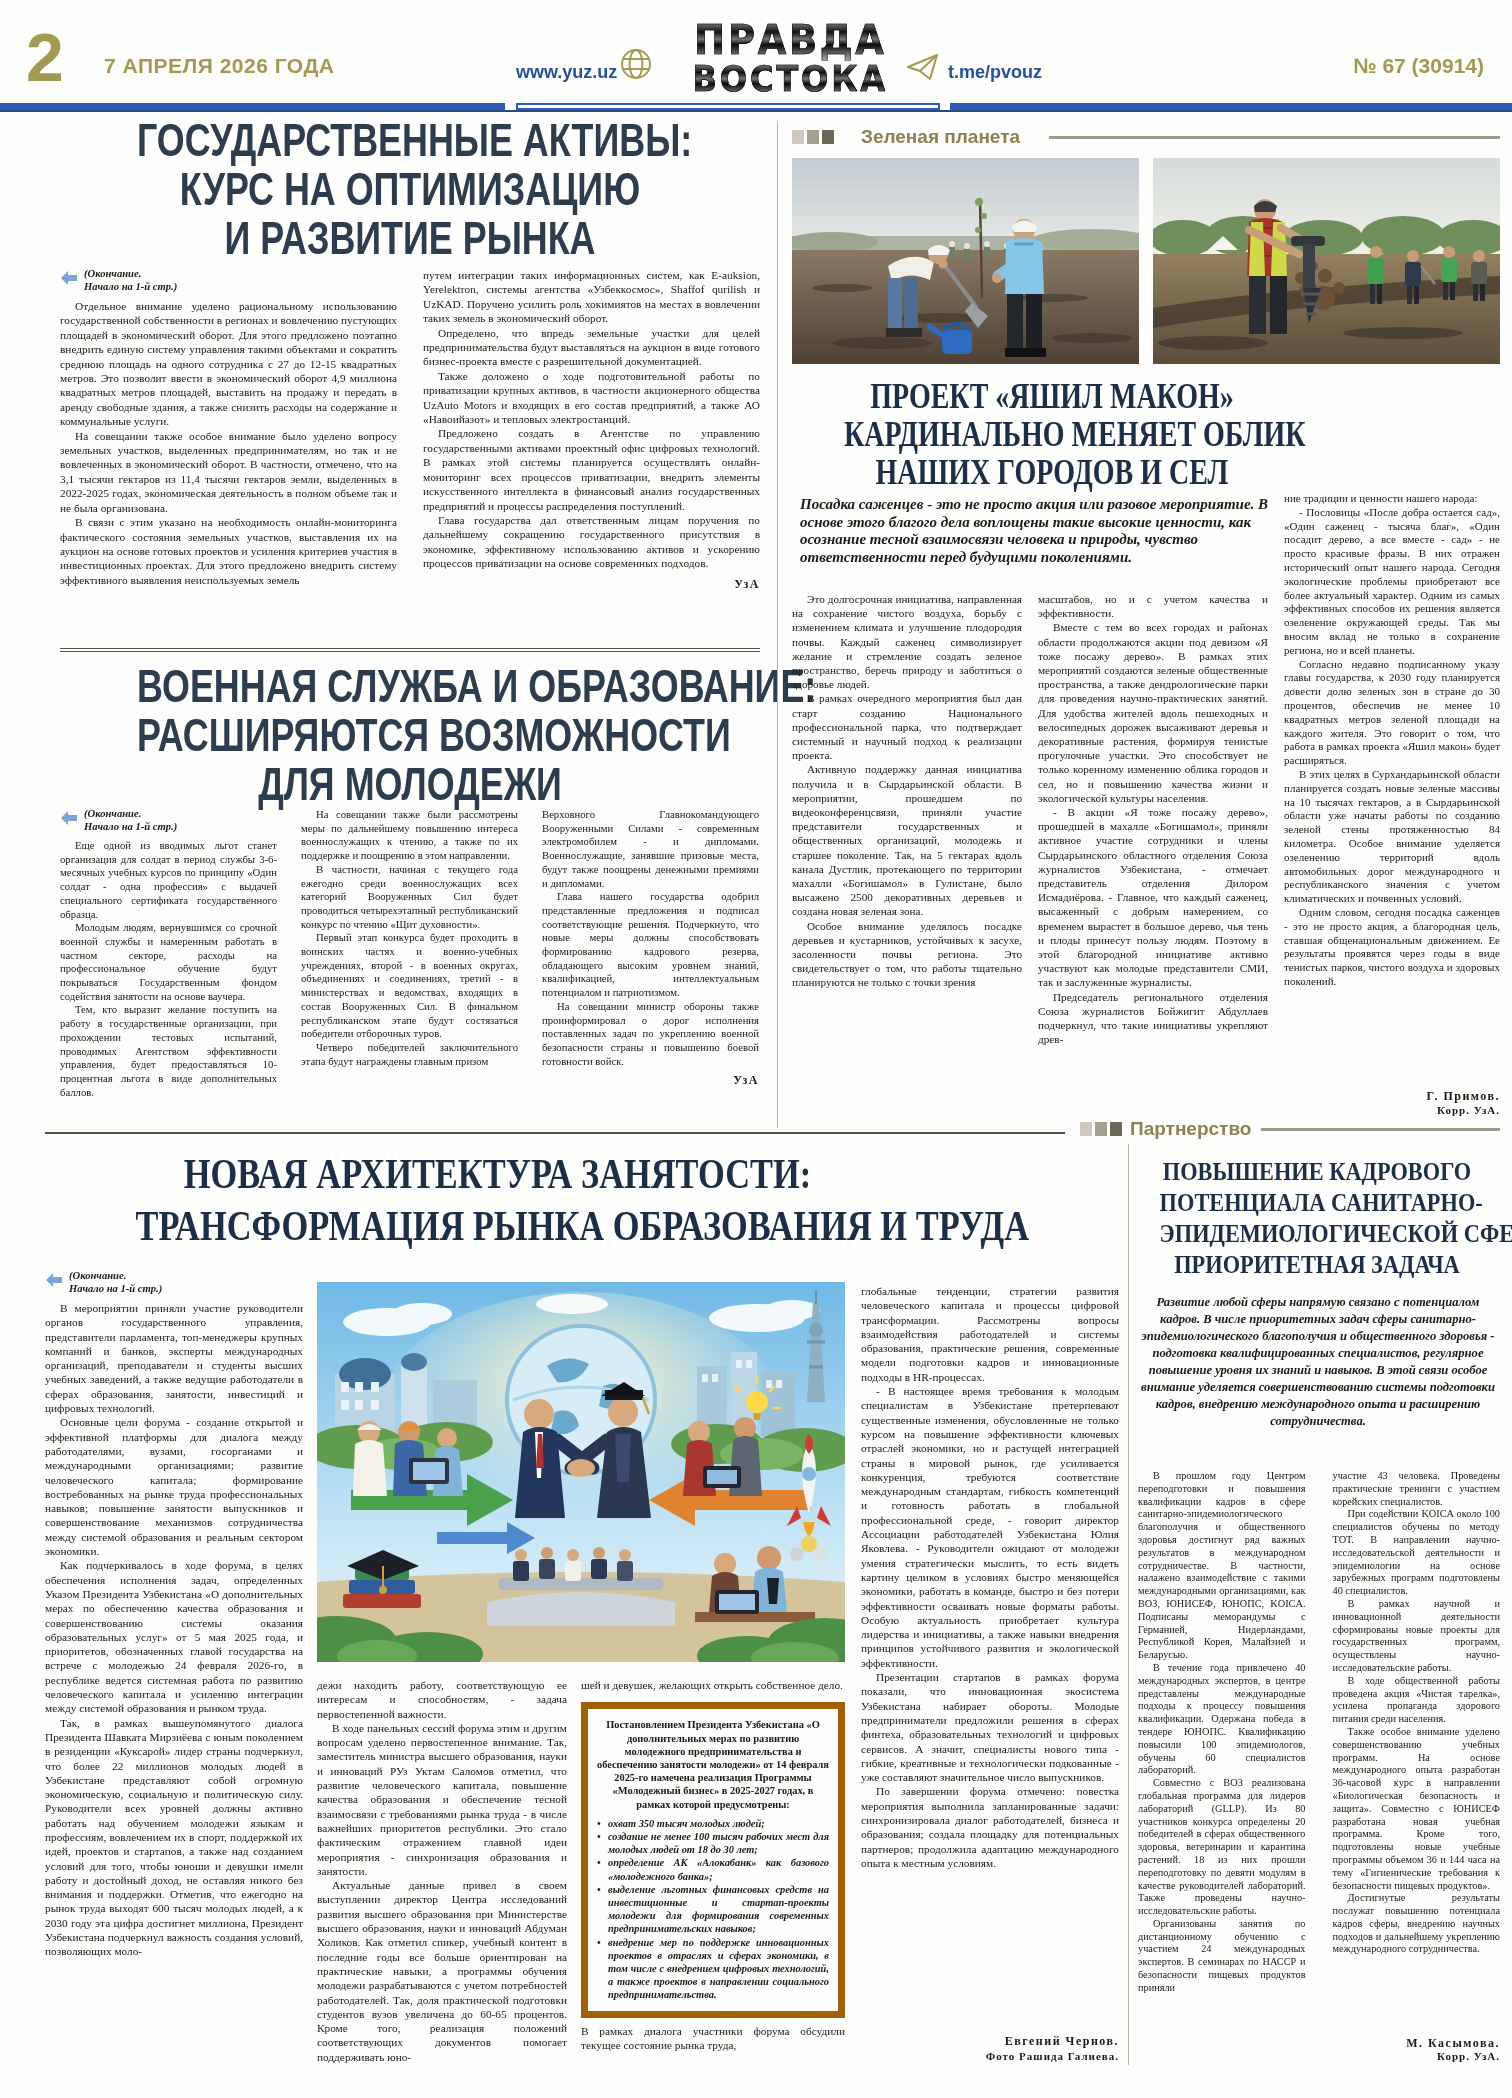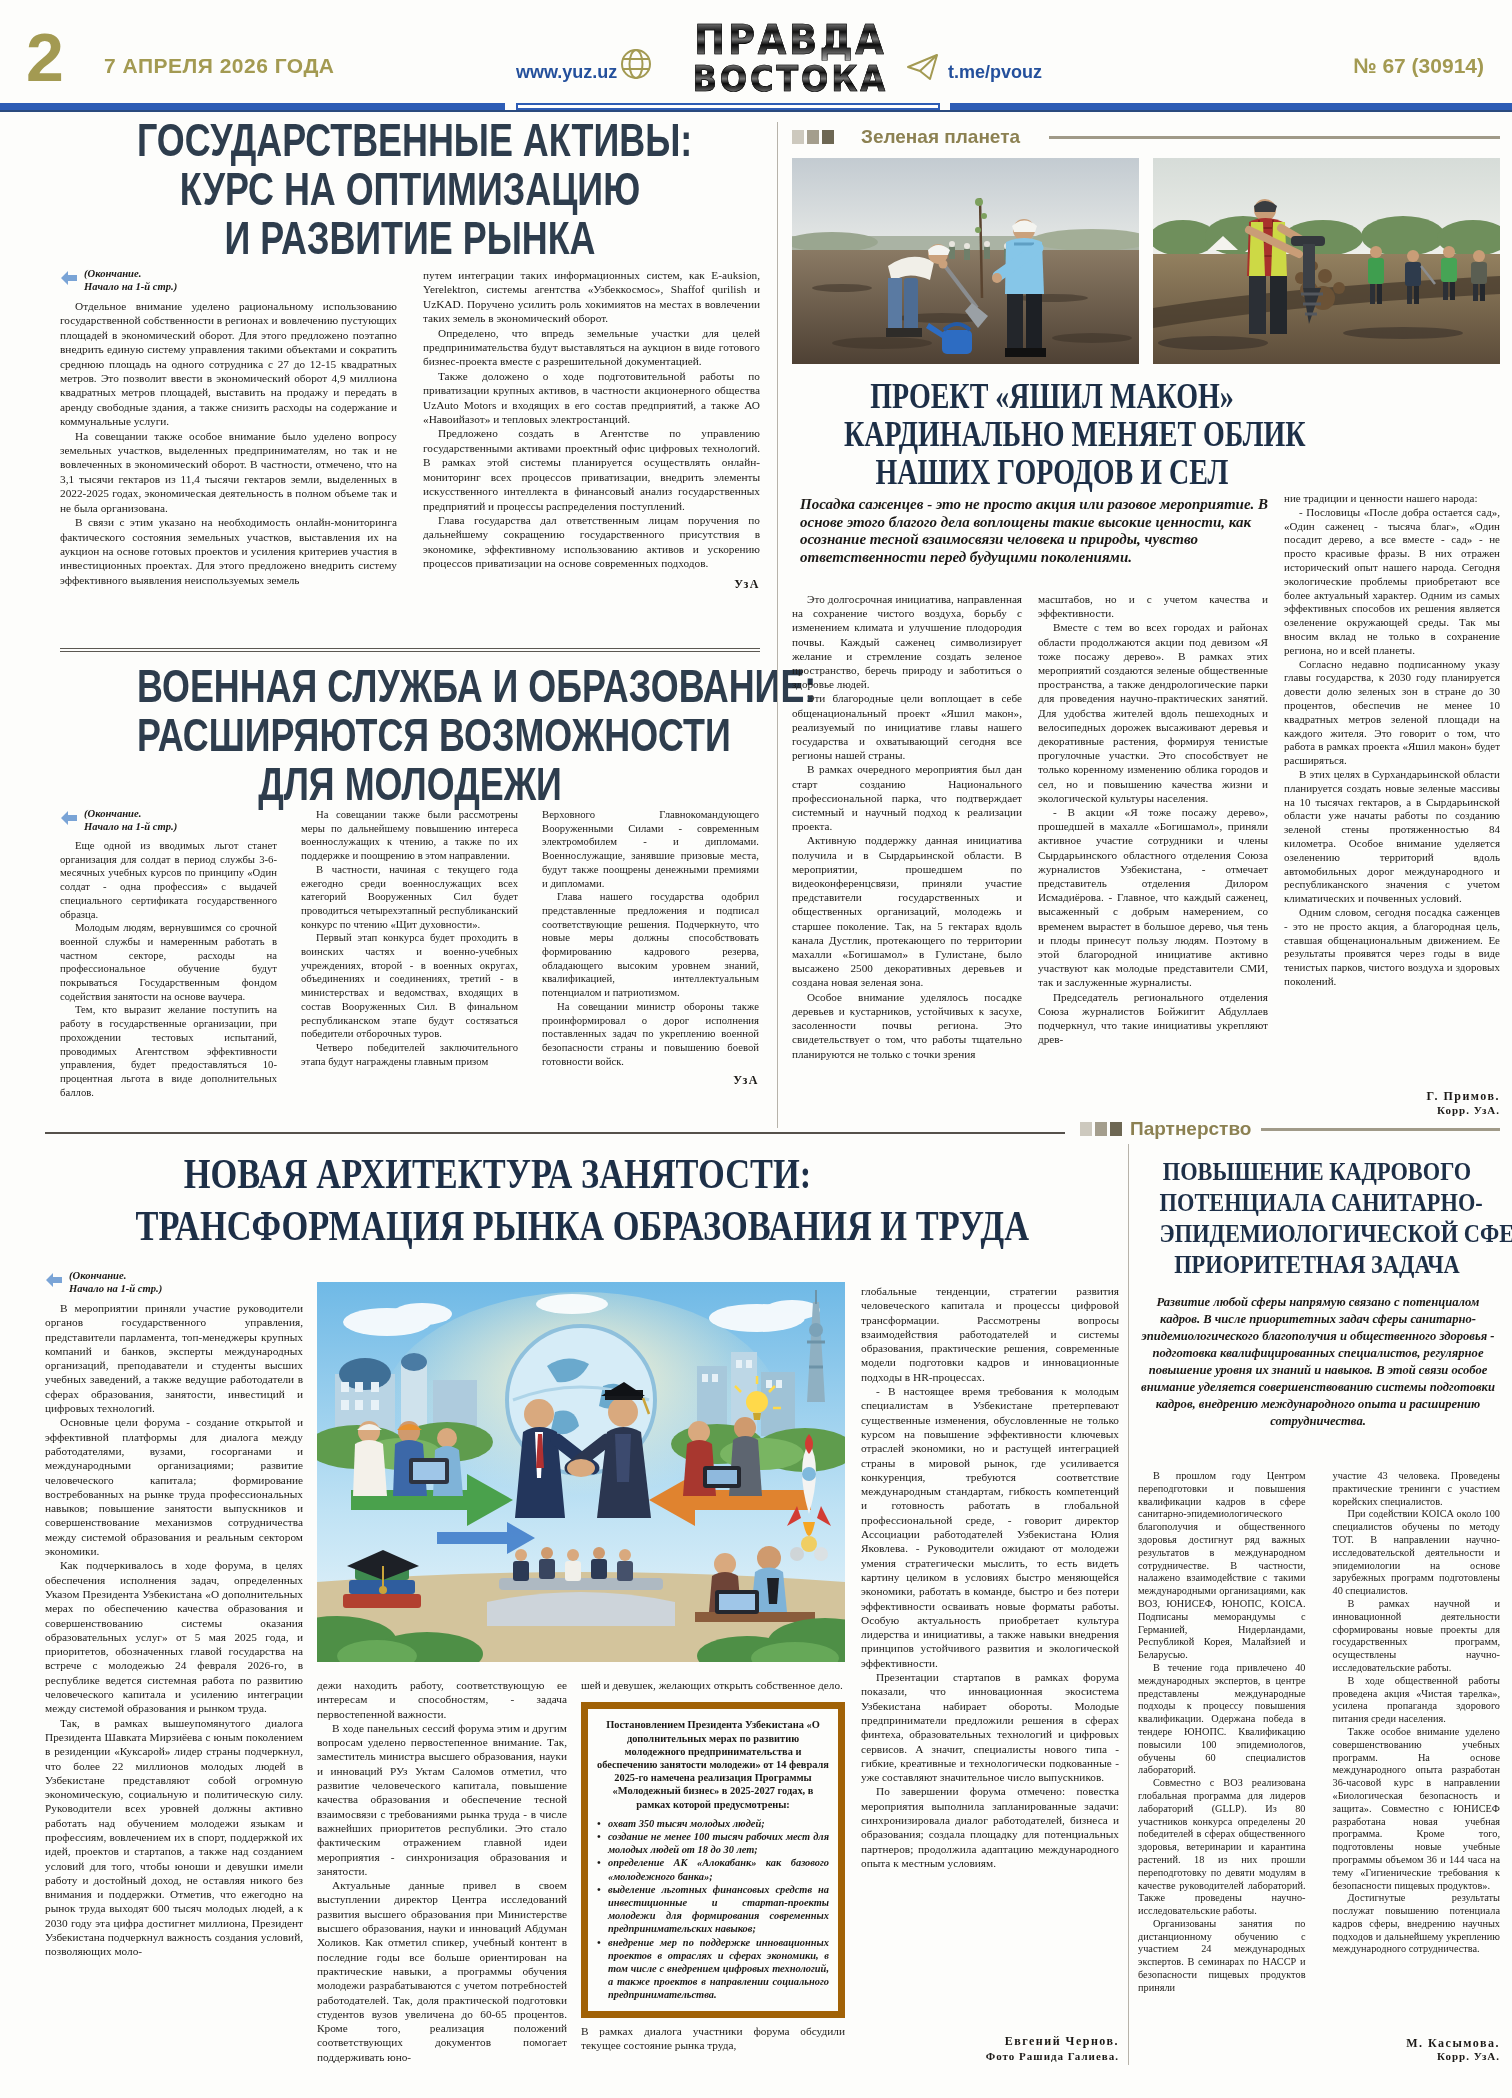--- a/index.html
+++ b/index.html
@@ -387,21 +387,20 @@
 
 <div class="abs hl-serif" id="green-title">
   <div>ПРОЕКТ «ЯШИЛ МАКОН»</div>
     <div>КАРДИНАЛЬНО МЕНЯЕТ ОБЛИК</div>
     <div>НАШИХ ГОРОДОВ И СЕЛ</div>
 </div>
 <div class="abs" id="green-lead">Посадка саженцев - это не просто акция или разовое мероприятие. В основе этого благого дела воплощены такие высокие ценности, как осознание тесной взаимосвязи человека и природы, чувство ответственности перед будущими поколениями.</div>
 
 <div class="abs col" id="green-colA">
   <p>Это долгосрочная инициатива, направленная на сохранение чистого воздуха, борьбу с изменением климата и улучшение плодородия почвы. Каждый саженец символизирует желание и стремление создать зеленое пространство, беречь природу и заботиться о здоровье людей.</p>
-  <p>Эти благородные цели воплощает в себе общенациональный проект «Яшил макон», реализуемый по инициативе главы нашего государства и охватывающий сегодня все регионы нашей страны.</p>
   <p>В рамках очередного мероприятия был дан старт созданию Национального профессиональной парка, что подтверждает системный и научный подход к реализации проекта.</p>
   <p>Активную поддержку данная инициатива получила и в Сырдарьинской области. В мероприятии, прошедшем по видеоконференцсвязи, приняли участие представители государственных и общественных организаций, молодежь и старшее поколение. Так, на 5 гектарах вдоль канала Дустлик, протекающего по территории махалли «Богишамол» в Гулистане, было высажено 2500 декоративных деревьев и создана новая зеленая зона.</p>
   <p>Особое внимание уделялось посадке деревьев и кустарников, устойчивых к засухе, засоленности почвы региона. Это свидетельствует о том, что работы тщательно планируются не только с точки зрения</p>
 </div>
 <div class="abs col" id="green-colB">
   <p class="ni">масштабов, но и с учетом качества и эффективности.</p>
   <p>Вместе с тем во всех городах и районах области продолжаются акции под девизом «Я тоже посажу дерево». В рамках этих мероприятий создаются зеленые общественные пространства, а также дендрологические парки для проведения научно-практических занятий. Для удобства жителей вдоль пешеходных и велосипедных дорожек высаживают деревья и декоративные растения, формируя тенистые прогулочные участки. Это способствует не только коренному изменению облика городов и сел, но и повышению качества жизни и экологической культуры населения.</p>
   <p>- В акции «Я тоже посажу дерево», прошедшей в махалле «Богишамол», приняли активное участие сотрудники и члены Сырдарьинского областного отделения Союза журналистов Узбекистана, - отмечает представитель отделения Дилором Исмадиёрова. - Главное, что каждый саженец, высаженный с добрым намерением, со временем вырастет в большое дерево, чья тень и плоды принесут пользу людям. Поэтому в этой благородной инициативе активно участвуют как молодые представители СМИ, так и заслуженные журналисты.</p>
   <p>Председатель регионального отделения Союза журналистов Бойжигит Абдуллаев подчеркнул, что такие инициативы укрепляют древ-</p>
 </div>

